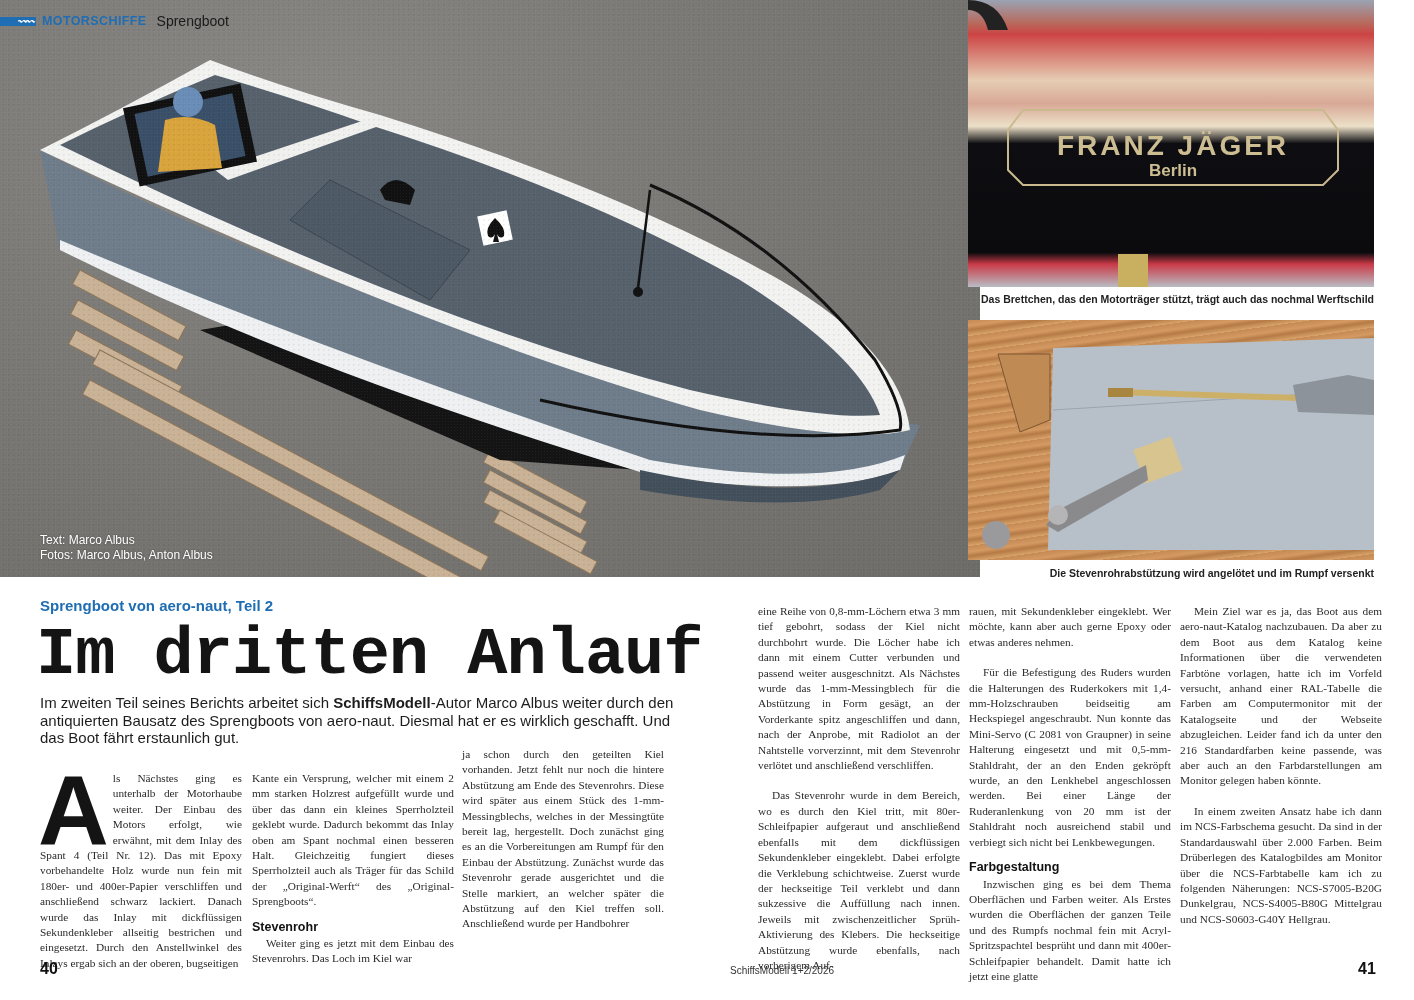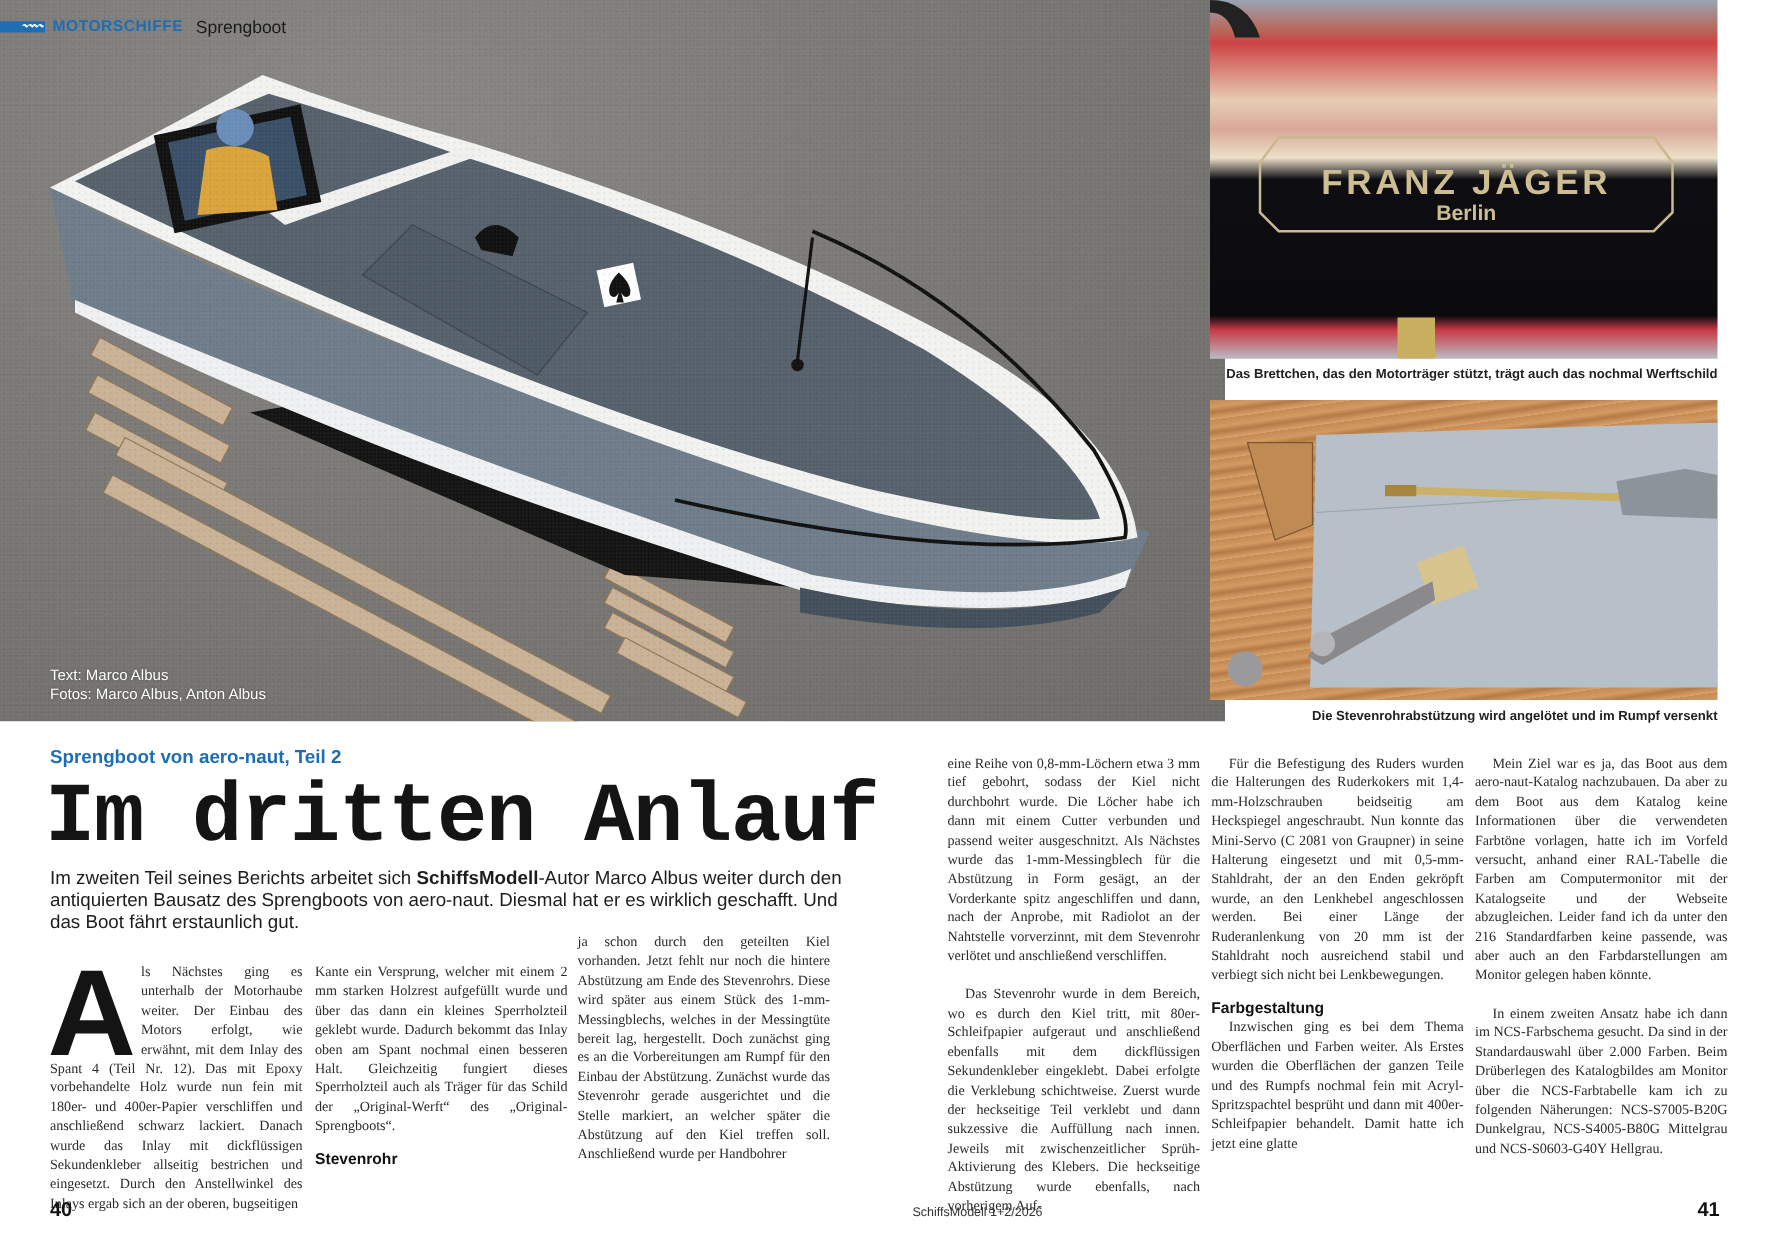--- a/index.html
+++ b/index.html
@@ -198,32 +198,34 @@
 <p class="lede"><span>Im zweiten Teil seines Berichts arbeitet sich </span><b>SchiffsModell</b><span>-Autor Marco Albus weiter durch den antiquierten Bausatz des Sprengboots von aero-naut. Diesmal hat er es wirklich geschafft. Und das Boot fährt erstaunlich gut.</span></p>
 
 <div class="col" style="left:40px; top:771px;">
   <span class="dropcap">A</span>
   <p>ls Nächstes ging es unterhalb der Motorhaube weiter. Der Einbau des Motors erfolgt, wie erwähnt, mit dem Inlay des Spant 4 (Teil Nr. 12). Das mit Epoxy vorbehandelte Holz wurde nun fein mit 180er- und 400er-Papier verschliffen und anschließend schwarz lackiert. Danach wurde das Inlay mit dickflüssigen Sekundenkleber allseitig bestrichen und eingesetzt. Durch den Anstellwinkel des Inlays ergab sich an der oberen, bugseitigen</p>
 </div>
 
 <div class="col" style="left:252px; top:771px;">
   <p>Kante ein Versprung, welcher mit einem 2 mm starken Holzrest aufgefüllt wurde und über das dann ein kleines Sperrholzteil geklebt wurde. Dadurch bekommt das Inlay oben am Spant nochmal einen besseren Halt. Gleichzeitig fungiert dieses Sperrholzteil auch als Träger für das Schild der „Original-Werft“ des „Original-Sprengboots“.</p>
   <h3>Stevenrohr</h3>
+  <p class="indent">Weiter ging es jetzt mit dem Einbau des Stevenrohrs. Das Loch im Kiel war</p>
 </div>
 
 <div class="col" style="left:462px; top:747px;">
   <p>ja schon durch den geteilten Kiel vorhanden. Jetzt fehlt nur noch die hintere Abstützung am Ende des Stevenrohrs. Diese wird später aus einem Stück des 1-mm-Messingblechs, welches in der Messingtüte bereit lag, hergestellt. Doch zunächst ging es an die Vorbereitungen am Rumpf für den Einbau der Abstützung. Zunächst wurde das Stevenrohr gerade ausgerichtet und die Stelle markiert, an welcher später die Abstützung auf den Kiel treffen soll. Anschließend wurde per Handbohrer</p>
 </div>
 
 <div class="col" style="left:758px; top:604px;">
   <p>eine Reihe von 0,8-mm-Löchern etwa 3 mm tief gebohrt, sodass der Kiel nicht durchbohrt wurde. Die Löcher habe ich dann mit einem Cutter verbunden und passend weiter ausgeschnitzt. Als Nächstes wurde das 1-mm-Messingblech für die Abstützung in Form gesägt, an der Vorderkante spitz angeschliffen und dann, nach der Anprobe, mit Radiolot an der Nahtstelle vorverzinnt, mit dem Stevenrohr verlötet und anschließend verschliffen.</p>
   <p class="indent gap">Das Stevenrohr wurde in dem Bereich, wo es durch den Kiel tritt, mit 80er-Schleifpapier aufgeraut und anschließend ebenfalls mit dem dickflüssigen Sekundenkleber eingeklebt. Dabei erfolgte die Verklebung schichtweise. Zuerst wurde der heckseitige Teil verklebt und dann sukzessive die Auffüllung nach innen. Jeweils mit zwischenzeitlicher Sprüh-Aktivierung des Klebers. Die heckseitige Abstützung wurde ebenfalls, nach vorherigem Auf-</p>
 </div>
 
 <div class="col" style="left:969px; top:604px;">
+  <p>rauen, mit Sekundenkleber eingeklebt. Wer möchte, kann aber auch gerne Epoxy oder etwas anderes nehmen.</p>
   <p class="indent gap">Für die Befestigung des Ruders wurden die Halterungen des Ruderkokers mit 1,4-mm-Holzschrauben beidseitig am Heckspiegel angeschraubt. Nun konnte das Mini-Servo (C 2081 von Graupner) in seine Halterung eingesetzt und mit 0,5-mm-Stahldraht, der an den Enden gekröpft wurde, an den Lenkhebel angeschlossen werden. Bei einer Länge der Ruderanlenkung von 20 mm ist der Stahldraht noch ausreichend stabil und verbiegt sich nicht bei Lenkbewegungen.</p>
   <h3>Farbgestaltung</h3>
   <p class="indent">Inzwischen ging es bei dem Thema Oberflächen und Farben weiter. Als Erstes wurden die Oberflächen der ganzen Teile und des Rumpfs nochmal fein mit Acryl-Spritzspachtel besprüht und dann mit 400er-Schleifpapier behandelt. Damit hatte ich jetzt eine glatte</p>
 </div>
 
 <div class="col" style="left:1180px; top:604px;">
   <p class="indent gap">Mein Ziel war es ja, das Boot aus dem aero-naut-Katalog nachzubauen. Da aber zu dem Boot aus dem Katalog keine Informationen über die verwendeten Farbtöne vorlagen, hatte ich im Vorfeld versucht, anhand einer RAL-Tabelle die Farben am Computermonitor mit der Katalogseite und der Webseite abzugleichen. Leider fand ich da unter den 216 Standardfarben keine passende, was aber auch an den Farbdarstellungen am Monitor gelegen haben könnte.</p>
   <p class="indent gap">In einem zweiten Ansatz habe ich dann im NCS-Farbschema gesucht. Da sind in der Standardauswahl über 2.000 Farben. Beim Drüberlegen des Katalogbildes am Monitor über die NCS-Farbtabelle kam ich zu folgenden Näherungen: NCS-S7005-B20G Dunkelgrau, NCS-S4005-B80G Mittelgrau und NCS-S0603-G40Y Hellgrau.</p>
 </div>
 

